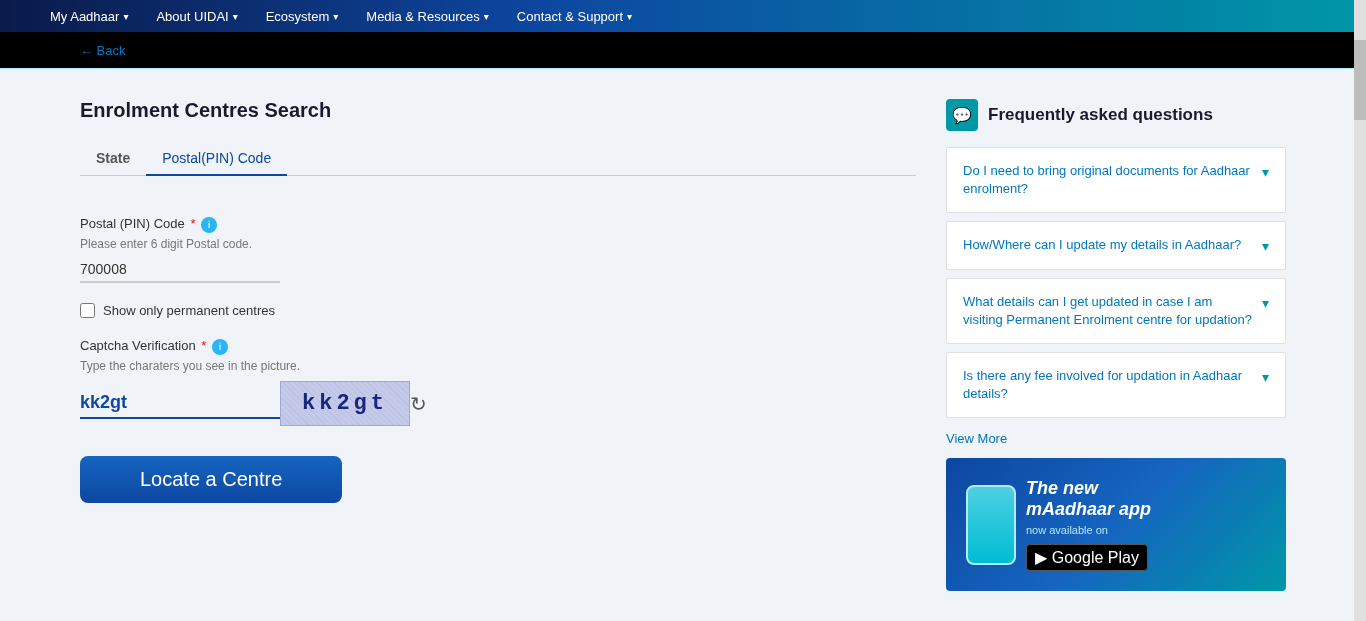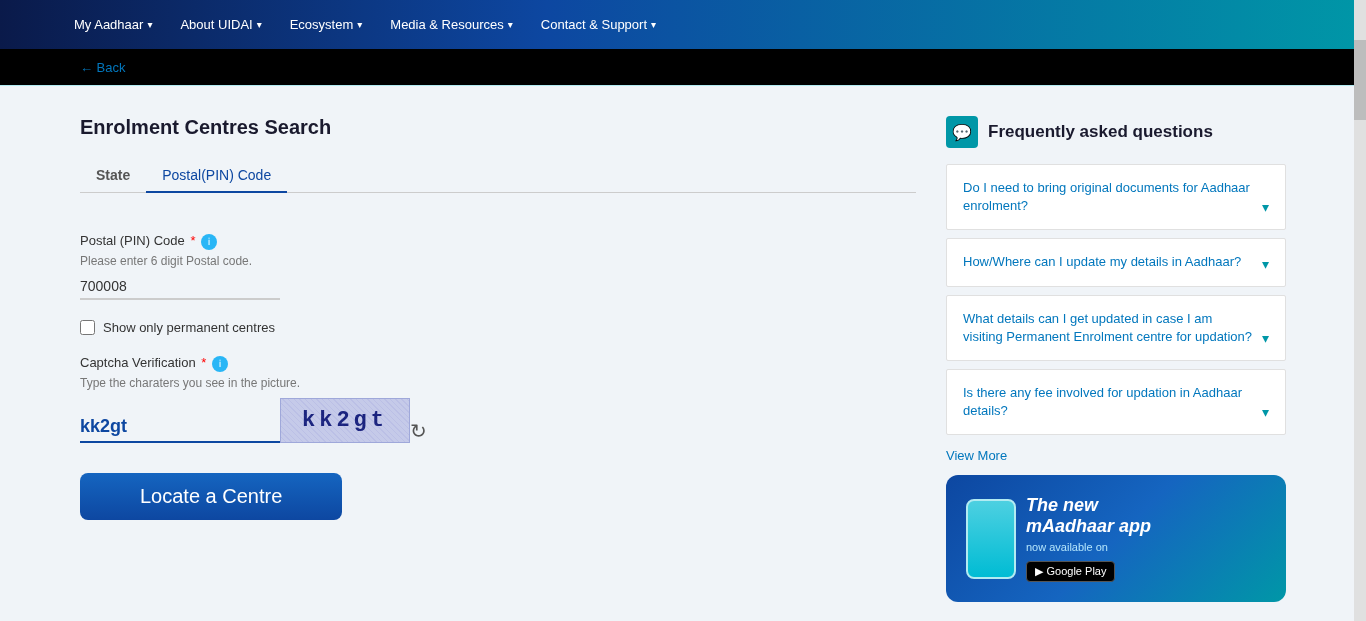--- a/index.html
+++ b/index.html
@@ -3,22 +3,22 @@
   <meta charset="utf-8">
   <style>
     * { margin: 0; padding: 0; box-sizing: border-box; }
     body { font-family: Arial, sans-serif; font-size: 14px; background: #f0f4f8; }
 
     
     nav {
       background: linear-gradient(90deg, #0a1a4a 0%, #0d47a1 40%, #0097a7 100%);
       display: flex;
       align-items: center;
-      height: 49px;
-      padding: 0 60px;
+      height: 32px;
+      padding: 0 36px;
     }
     .nav-item {
       color: #fff;
       font-size: 13px;
       padding: 0 14px;
       cursor: pointer;
       display: flex;
       align-items: center;
       gap: 4px;
       white-space: nowrap;
@@ -132,21 +132,21 @@
       width: 15px;
       height: 15px;
       border: 1px solid #aaa;
       cursor: pointer;
     }
     .checkbox-label { font-size: 13px; color: #333; cursor: pointer; }
 
     .captcha-section { margin-bottom: 20px; }
     .captcha-row {
       display: flex;
-      align-items: flex-end;
+      align-items: center;
       gap: 0;
       margin-top: 8px;
     }
     .captcha-input {
       width: 200px;
       border: none;
       border-bottom: 2px solid #0d47a1;
       padding: 4px 0;
       font-size: 18px;
       font-weight: bold;
@@ -224,21 +224,21 @@
     }
 
     .faq-item {
       background: white;
       border: 1px solid #e0e0e0;
       padding: 14px 16px;
       margin-bottom: 8px;
       border-radius: 2px;
       display: flex;
       justify-content: space-between;
-      align-items: flex-end;
+      align-items: flex-start;
       cursor: pointer;
     }
     .faq-question {
       font-size: 13px;
       color: #0277bd;
       line-height: 1.4;
       flex: 1;
       padding-right: 8px;
     }
     .faq-chevron {
@@ -252,21 +252,21 @@
     }
     .view-more a {
       color: #0277bd;
       font-size: 13px;
       text-decoration: none;
       cursor: pointer;
     }
 
     .app-banner {
       background: linear-gradient(135deg, #0d47a1 0%, #1565c0 50%, #0097a7 100%);
-      border-radius: 12px;
+      border-radius: 4px;
       padding: 20px;
       color: white;
       display: flex;
       align-items: center;
       gap: 10px;
       margin-top: 12px;
     }
     .app-banner-text .app-name {
       font-size: 18px;
       font-weight: bold;
@@ -279,21 +279,21 @@
       margin-bottom: 8px;
     }
     .google-play {
       background: #000;
       border: 1px solid #555;
       border-radius: 4px;
       padding: 3px 8px;
       display: inline-flex;
       align-items: center;
       gap: 4px;
-      font-size: 11px;
+      font-size: 16px;
       color: white;
     }
     .phone-mock {
       width: 50px;
       height: 80px;
       background: linear-gradient(180deg, #4dd0e1 0%, #00bcd4 100%);
       border-radius: 8px;
       border: 2px solid #b2ebf2;
       flex-shrink: 0;
     }

